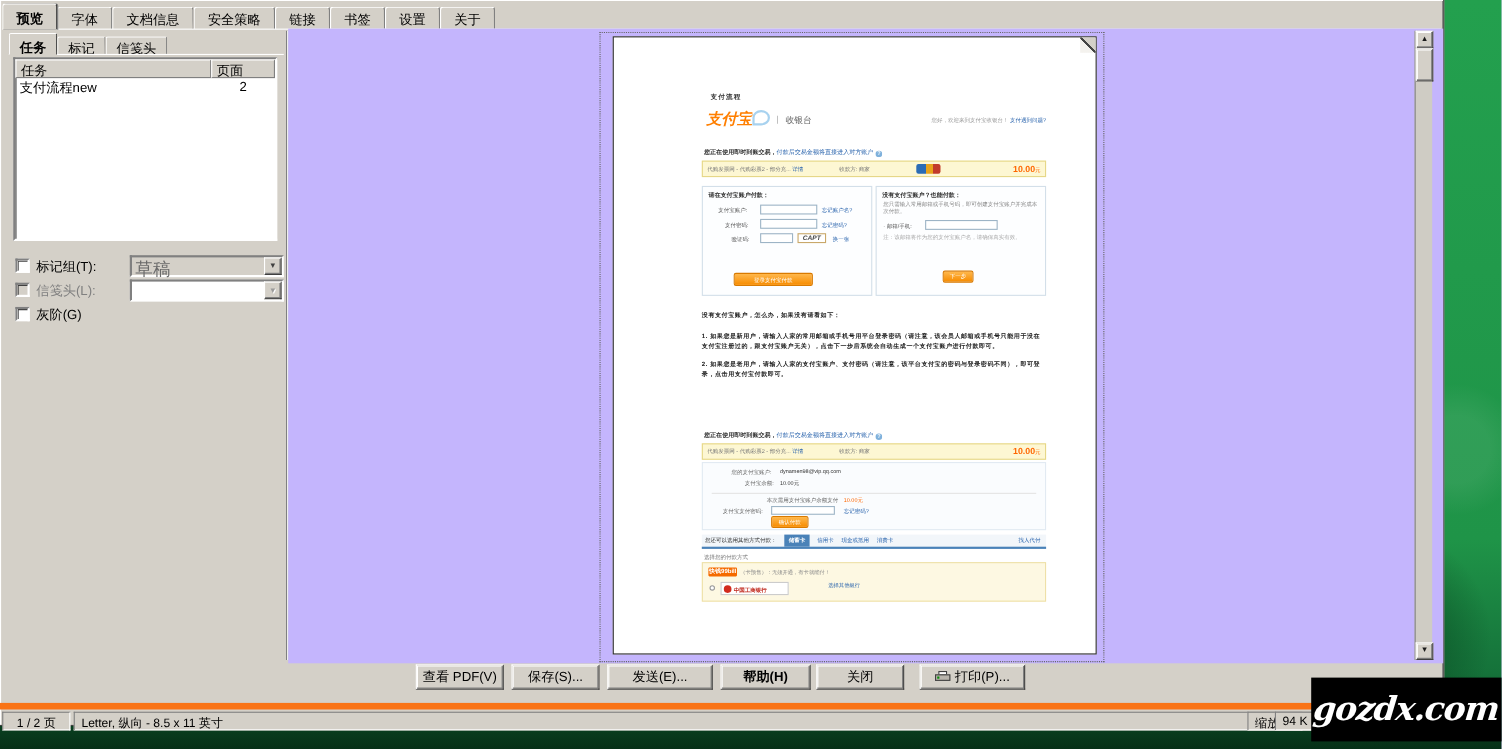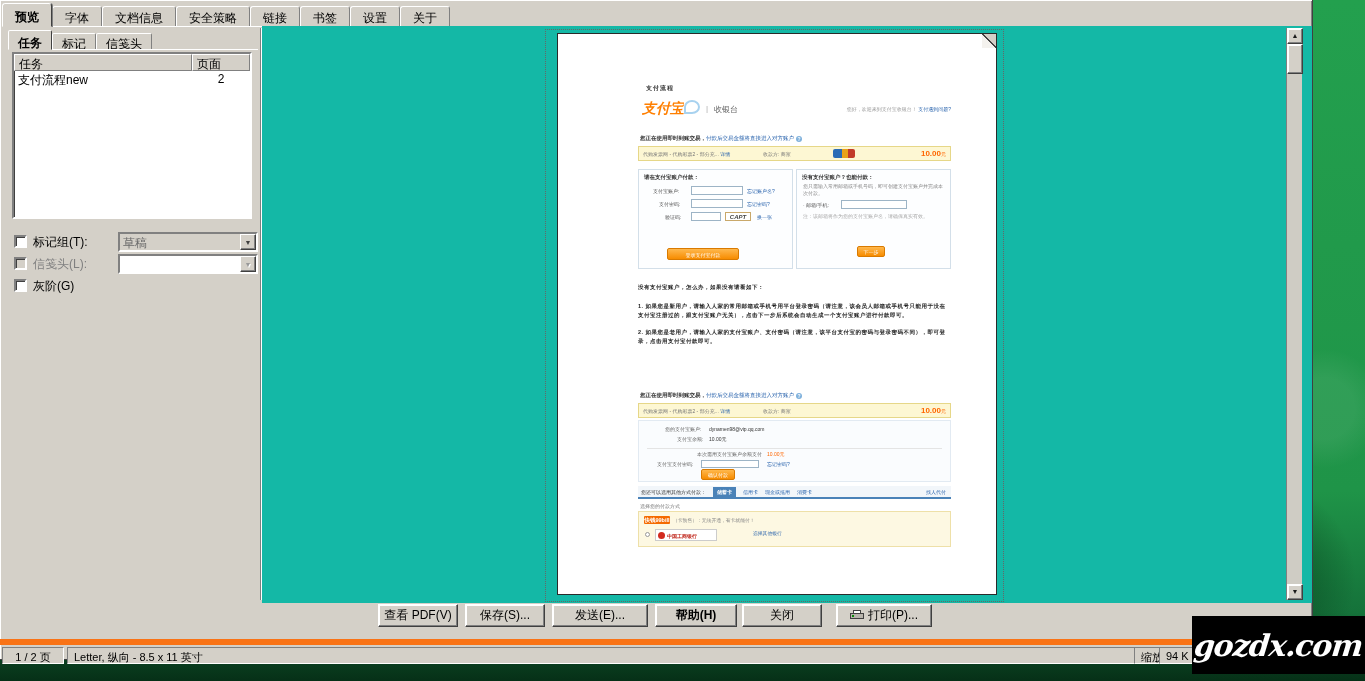--- a/index.html
+++ b/index.html
@@ -56,28 +56,28 @@
 
   .ctl-row { position:absolute; left:10px; height:18px; font-size:12px; }
   .checkbox { display:inline-block; width:13px; height:13px; background:#ffffff; vertical-align:-2px;
     border:2px solid; border-color:#808080 #ffffff #ffffff #808080; box-shadow: inset 1px 1px 0 #404040; }
   .checkbox.disabled { background:#d4d0c8; }
   .ctl-label { display:inline-block; margin-left:6px; }
   .ctl-label.disabled { color:#808080; }
   .combo { position:absolute; left:104px; top:-2px; width:140px; height:20px; background:#d4d0c8;
     border:2px solid; border-color:#808080 #ffffff #ffffff #808080; }
   .combo.white { background:#ffffff; }
-  .combo-value { position:absolute; left:3px; top:1px; font-size:12px; color:#6a6a6a; }
+  .combo-value { position:absolute; left:3px; top:1px; font-size:16px; color:#6a6a6a; }
   .combo-btn { position:absolute; right:0; top:0; width:16px; height:16px; background:#d4d0c8;
     border:1px solid; border-color:#ffffff #404040 #404040 #ffffff; box-shadow: inset -1px -1px 0 #808080;
     text-align:center; font-size:7px; line-height:15px; color:#404040; }
   .combo-btn.disabled { color:#9a9a9a; text-shadow:1px 1px 0 #fff; }
 
   
-  .pane { position:absolute; left:262px; top:26px; width:1050px; height:577px; background:#14b8a6; overflow:hidden;padding-left:40px; }
+  .pane { position:absolute; left:262px; top:26px; width:1050px; height:577px; background:#c4b5fd; overflow:hidden;padding-left:40px; }
   .marquee { position:absolute; left:283px; top:3px; width:459px; height:573px; border:1px dotted #666; }
   .page { position:absolute; left:295px; top:7px; width:440px; height:562px; background:#ffffff;
     border:1px solid #2a2a2a; overflow:hidden; }
   .dogear { position:absolute; top:-1px; right:-1px; width:15px; height:15px; z-index:5;
     background:linear-gradient(to top right, #f4f2ee 0 44%, #444 44% 52%, #d4d0c8 52% 100%); }
 
   
   .vscroll { position:absolute; left:1286px; top:28px; width:16px; height:572px;
     background:#cfccc4; border-left:1px solid #808080; }
   .sb-btn { position:absolute; left:0; width:16px; height:16px; background:#d4d0c8; color:#1a1a1a;

